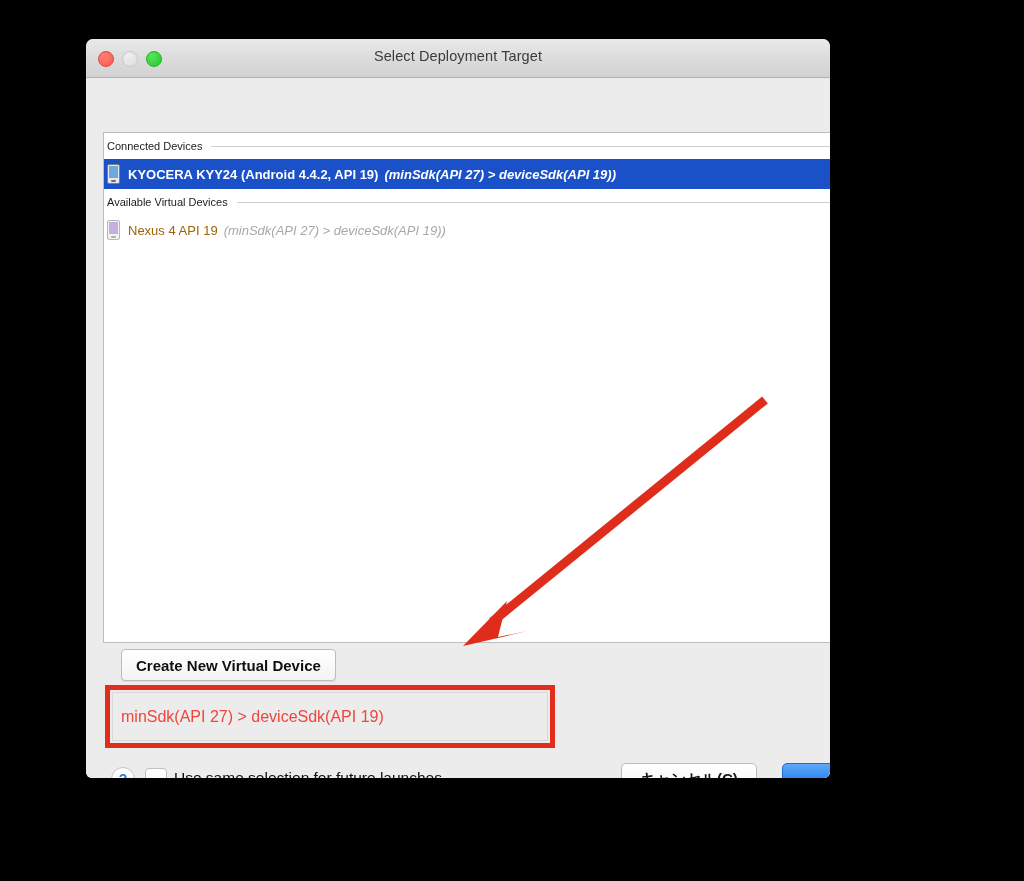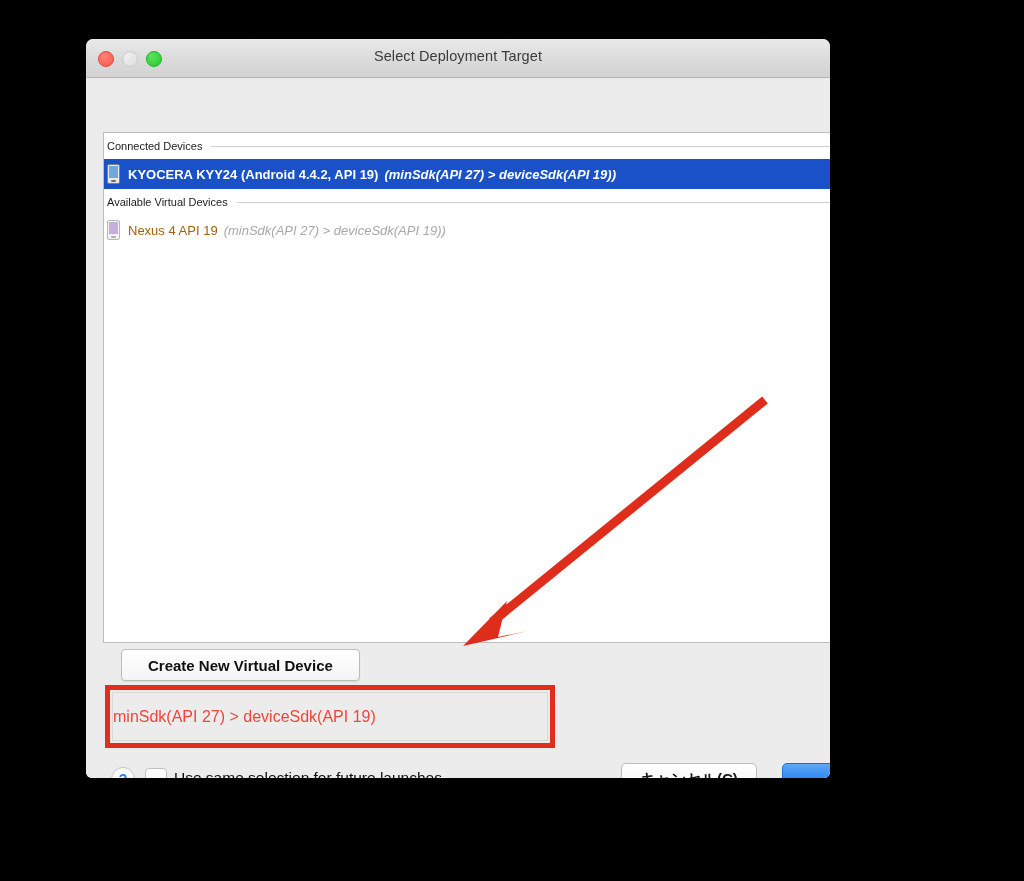--- a/index.html
+++ b/index.html
@@ -146,21 +146,21 @@
     line-height: 1;
     margin-top: -1px;
   }
 
   
   .create-btn {
     position: absolute;
     left: 35px;
     top: 571px;
     height: 30px;
-    padding: 0 26px;
+    padding: 0 14px;
     display: flex; align-items: center;
     background: linear-gradient(to bottom, #ffffff 0%, #f4f4f4 100%);
     border: 1px solid #bcbcbc;
     border-radius: 4px;
     font-size: 15px;
     font-weight: bold;
     color: #101010;
     box-shadow: 0 1px 1px rgba(0,0,0,0.08);
     white-space: nowrap;
   }
@@ -175,21 +175,21 @@
     border: 5px solid #e02d1c;
     box-sizing: border-box;
   }
   .err-inner {
     position: absolute;
     left: 26px;
     top: 614px;
     width: 436px;
     height: 49px;
     display: flex; align-items: center;
-    padding-left: 0;
+    padding-left: 8px;
     box-sizing: border-box;
     font-size: 16px;
     color: #f0453a;
     background: #ececec;
     border: 1px solid #d8d8d8;
   }
 
   
   .bottom-row {
     position: absolute;

